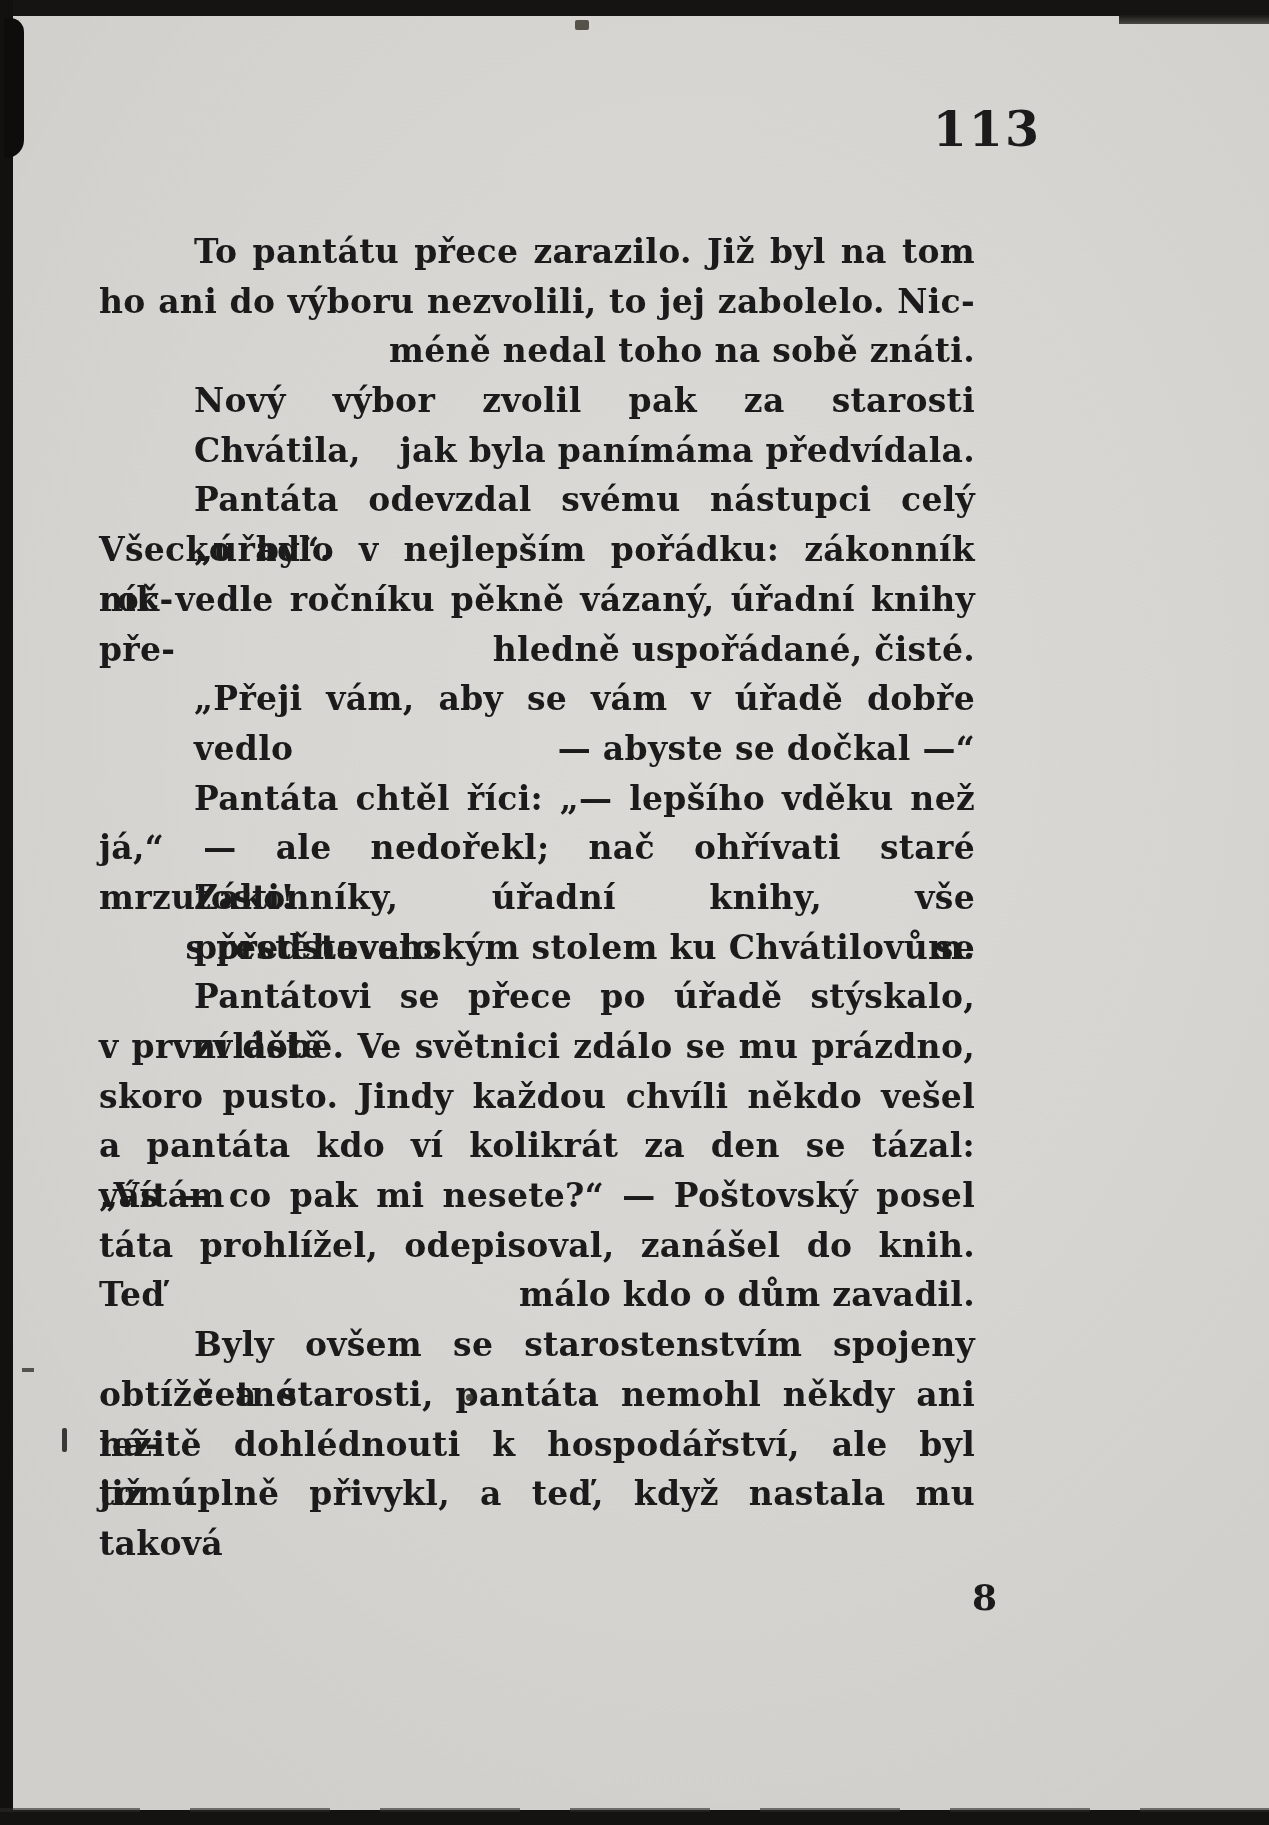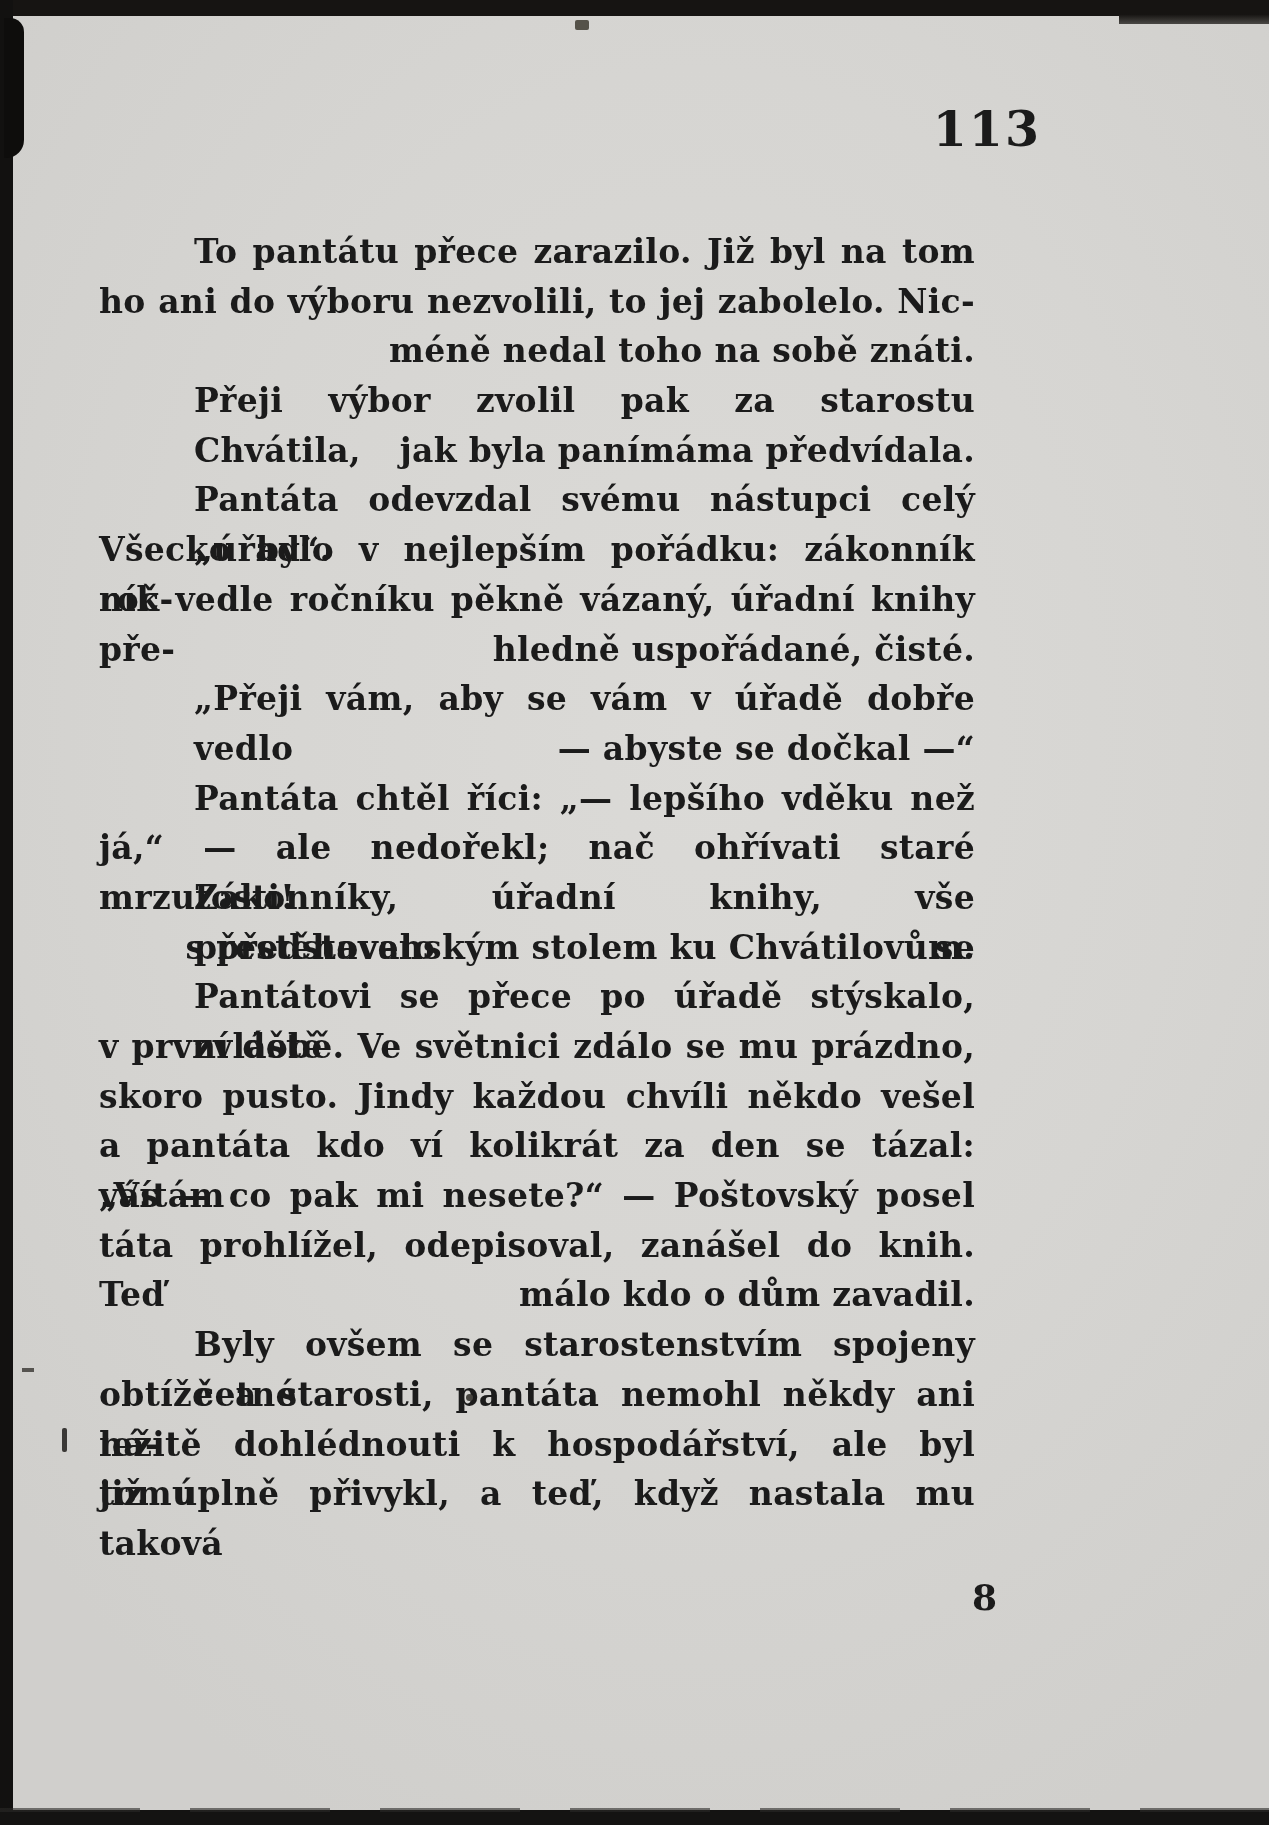--- a/index.html
+++ b/index.html
@@ -83,21 +83,21 @@
   <div class="blob-top-left"></div>
   <div class="band-bottom"></div>
   <div class="band-bottom-edge"></div>
 
   <div class="page-number">113</div>
 
   <div class="text-block">
       <div class="line justify indent">To pantátu přece zarazilo. Již byl na tom</div>
       <div class="line justify">ho ani do výboru nezvolili, to jej zabolelo. Nic-</div>
       <div class="line">méně nedal toho na sobě znáti.</div>
-      <div class="line justify indent">Přeji výbor zvolil pak za starostu Chvátila,</div>
+      <div class="line justify indent">Nový výbor zvolil pak za starosti Chvátila,</div>
       <div class="line">jak byla panímáma předvídala.</div>
       <div class="line justify indent">Pantáta odevzdal svému nástupci celý „úřad“.</div>
       <div class="line justify">Všecko bylo v nejlepším pořádku: zákonník roč-</div>
       <div class="line justify">ník vedle ročníku pěkně vázaný, úřadní knihy pře-</div>
       <div class="line">hledně uspořádané, čisté.</div>
       <div class="line justify indent">„Přeji vám, aby se vám v úřadě dobře vedlo</div>
       <div class="line">— abyste se dočkal —“</div>
       <div class="line justify indent">Pantáta chtěl říci: „— lepšího vděku než</div>
       <div class="line justify">já,“ — ale nedořekl; nač ohřívati staré mrzutosti!</div>
       <div class="line justify indent">Zákonníky, úřadní knihy, vše přestěhovalo se</div>

